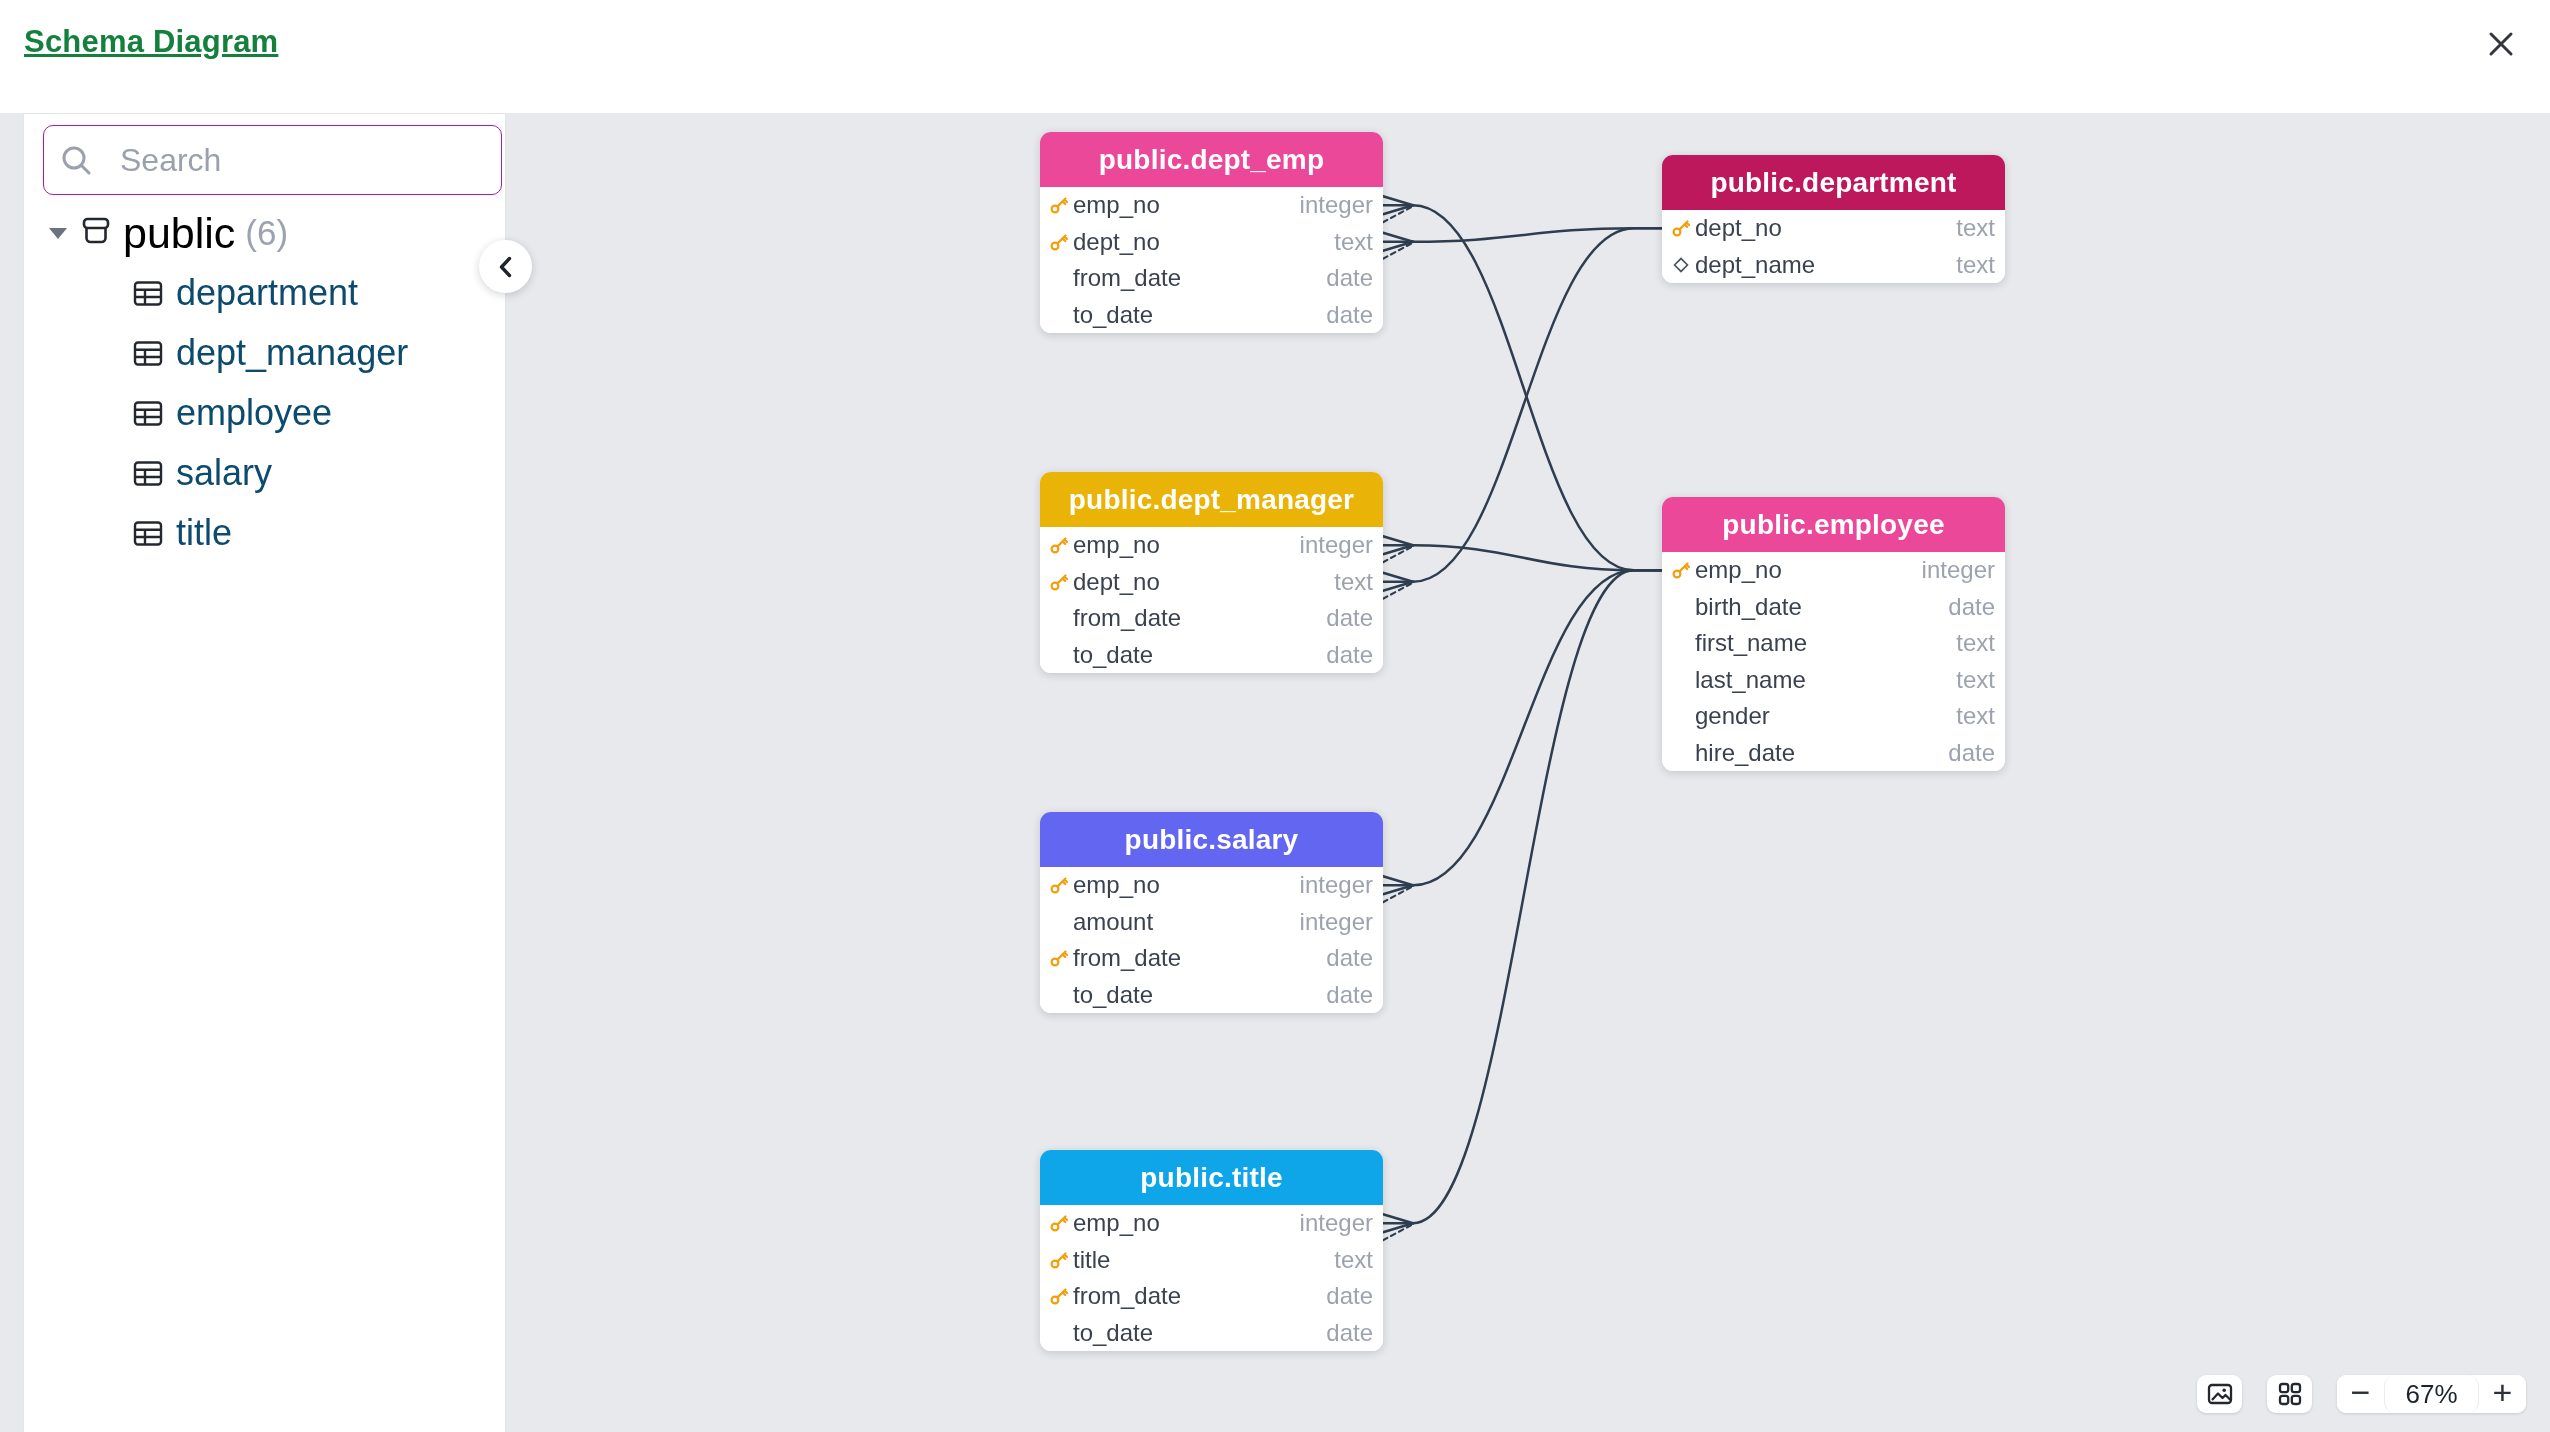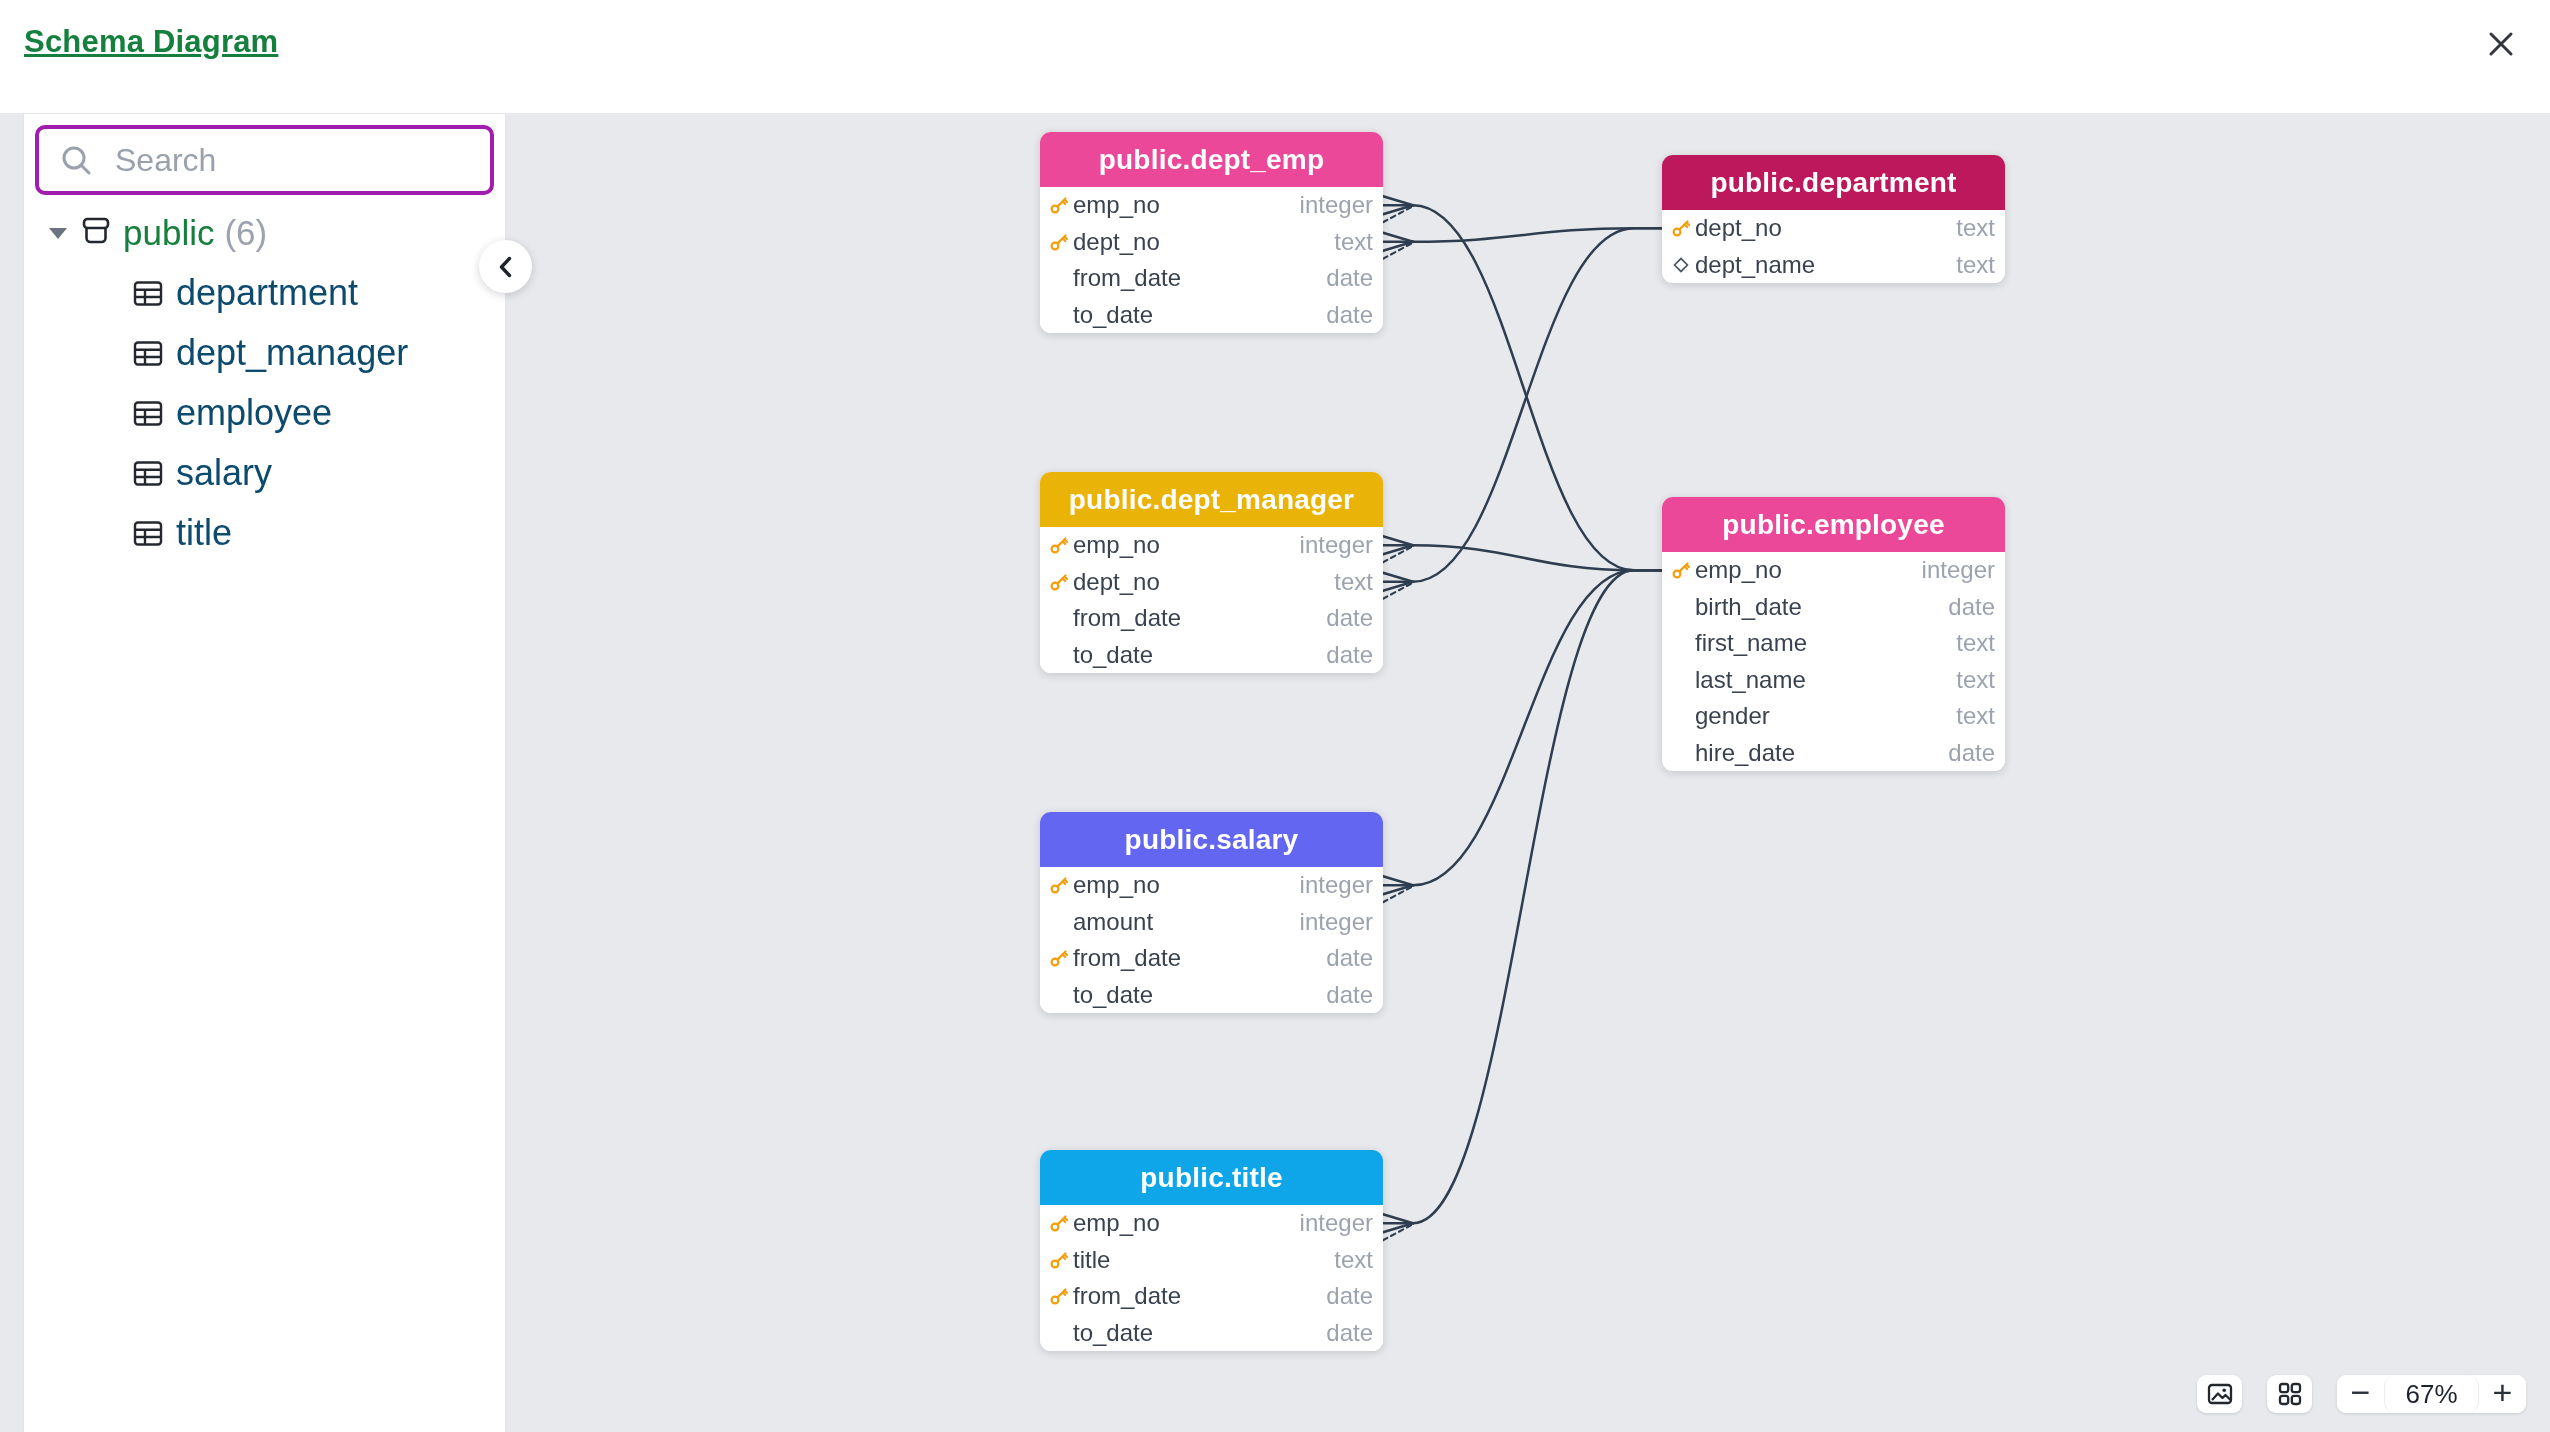--- a/index.html
+++ b/index.html
@@ -11,29 +11,29 @@
   .stage{position:absolute;inset:0;background:#E7E9EC;}
   .stage svg.edges{position:absolute;left:0;top:0;}
   
   .app-header{position:absolute;left:0;top:0;width:2550px;height:113px;background:#ffffff;z-index:5;}
   .app-title{position:absolute;left:24px;top:24px;font-size:31px;font-weight:700;color:#15803d;letter-spacing:.2px;text-decoration:underline;}
   .close-btn{position:absolute;right:32px;top:27px;width:34px;height:34px;cursor:pointer;display:flex;align-items:center;justify-content:center;background:none;border:none;padding:0;}
   
   .sidebar{position:absolute;left:23px;top:113px;width:483px;bottom:0;background:#ffffff;
     border:1px solid #E3E5E9;border-bottom:none;box-sizing:border-box;z-index:6;}
   .search-wrap{position:relative;margin:11px;height:70px;}
-  .search-input{width:100%;height:70px;box-sizing:border-box;border:4px solid #a21caf;border-radius:10px;
-    padding:0 16px 0 76px;font-size:32px;color:#1f2937;font-family:"Liberation Sans",sans-serif;outline:none;background:#fff;}
+  .search-input{width:100%;height:70px;box-sizing:border-box;border:1px solid #a21caf;border-radius:10px;
+    padding:0 16px 0 76px;font-size:32px;color:#1f2937;font-family:"Liberation Sans",sans-serif;outline:none;background:#fff;margin-left:8px;}
   .search-input::placeholder{color:#9AA1AC;}
   .search-icon{position:absolute;left:24px;top:18px;pointer-events:none;}
   .tree{margin-top:16px;}
   .tree-schema-row{display:flex;align-items:center;height:44px;cursor:pointer;}
   .caret{width:0;height:0;border-left:9px solid transparent;border-right:9px solid transparent;border-top:11px solid #6B7280;margin-left:25px;}
   .schema-icon{margin-left:12px;}
-  .schema-name{margin-left:10px;font-size:35px;color:#15803d;}
+  .schema-name{margin-left:10px;font-size:43px;color:#000000;}
   .schema-count{margin-left:10px;font-size:35px;color:#9CA3AF;}
   .tree-items{margin-top:8px;}
   .tree-item{display:flex;align-items:center;height:60px;cursor:pointer;}
   .tree-item .t-icon{margin-left:109px;display:flex;}
   .tree-item .t-label{margin-left:13px;font-size:36px;color:#0c4a6e;}
   
   .collapse-btn{position:absolute;left:479px;top:240px;width:53px;height:53px;border-radius:50%;background:#ffffff;
     box-shadow:0 2px 8px rgba(16,24,40,.18);z-index:7;display:flex;align-items:center;justify-content:center;border:none;cursor:pointer;}
   
   .entity{position:absolute;width:343px;border-radius:11px;background:#ffffff;overflow:hidden;

